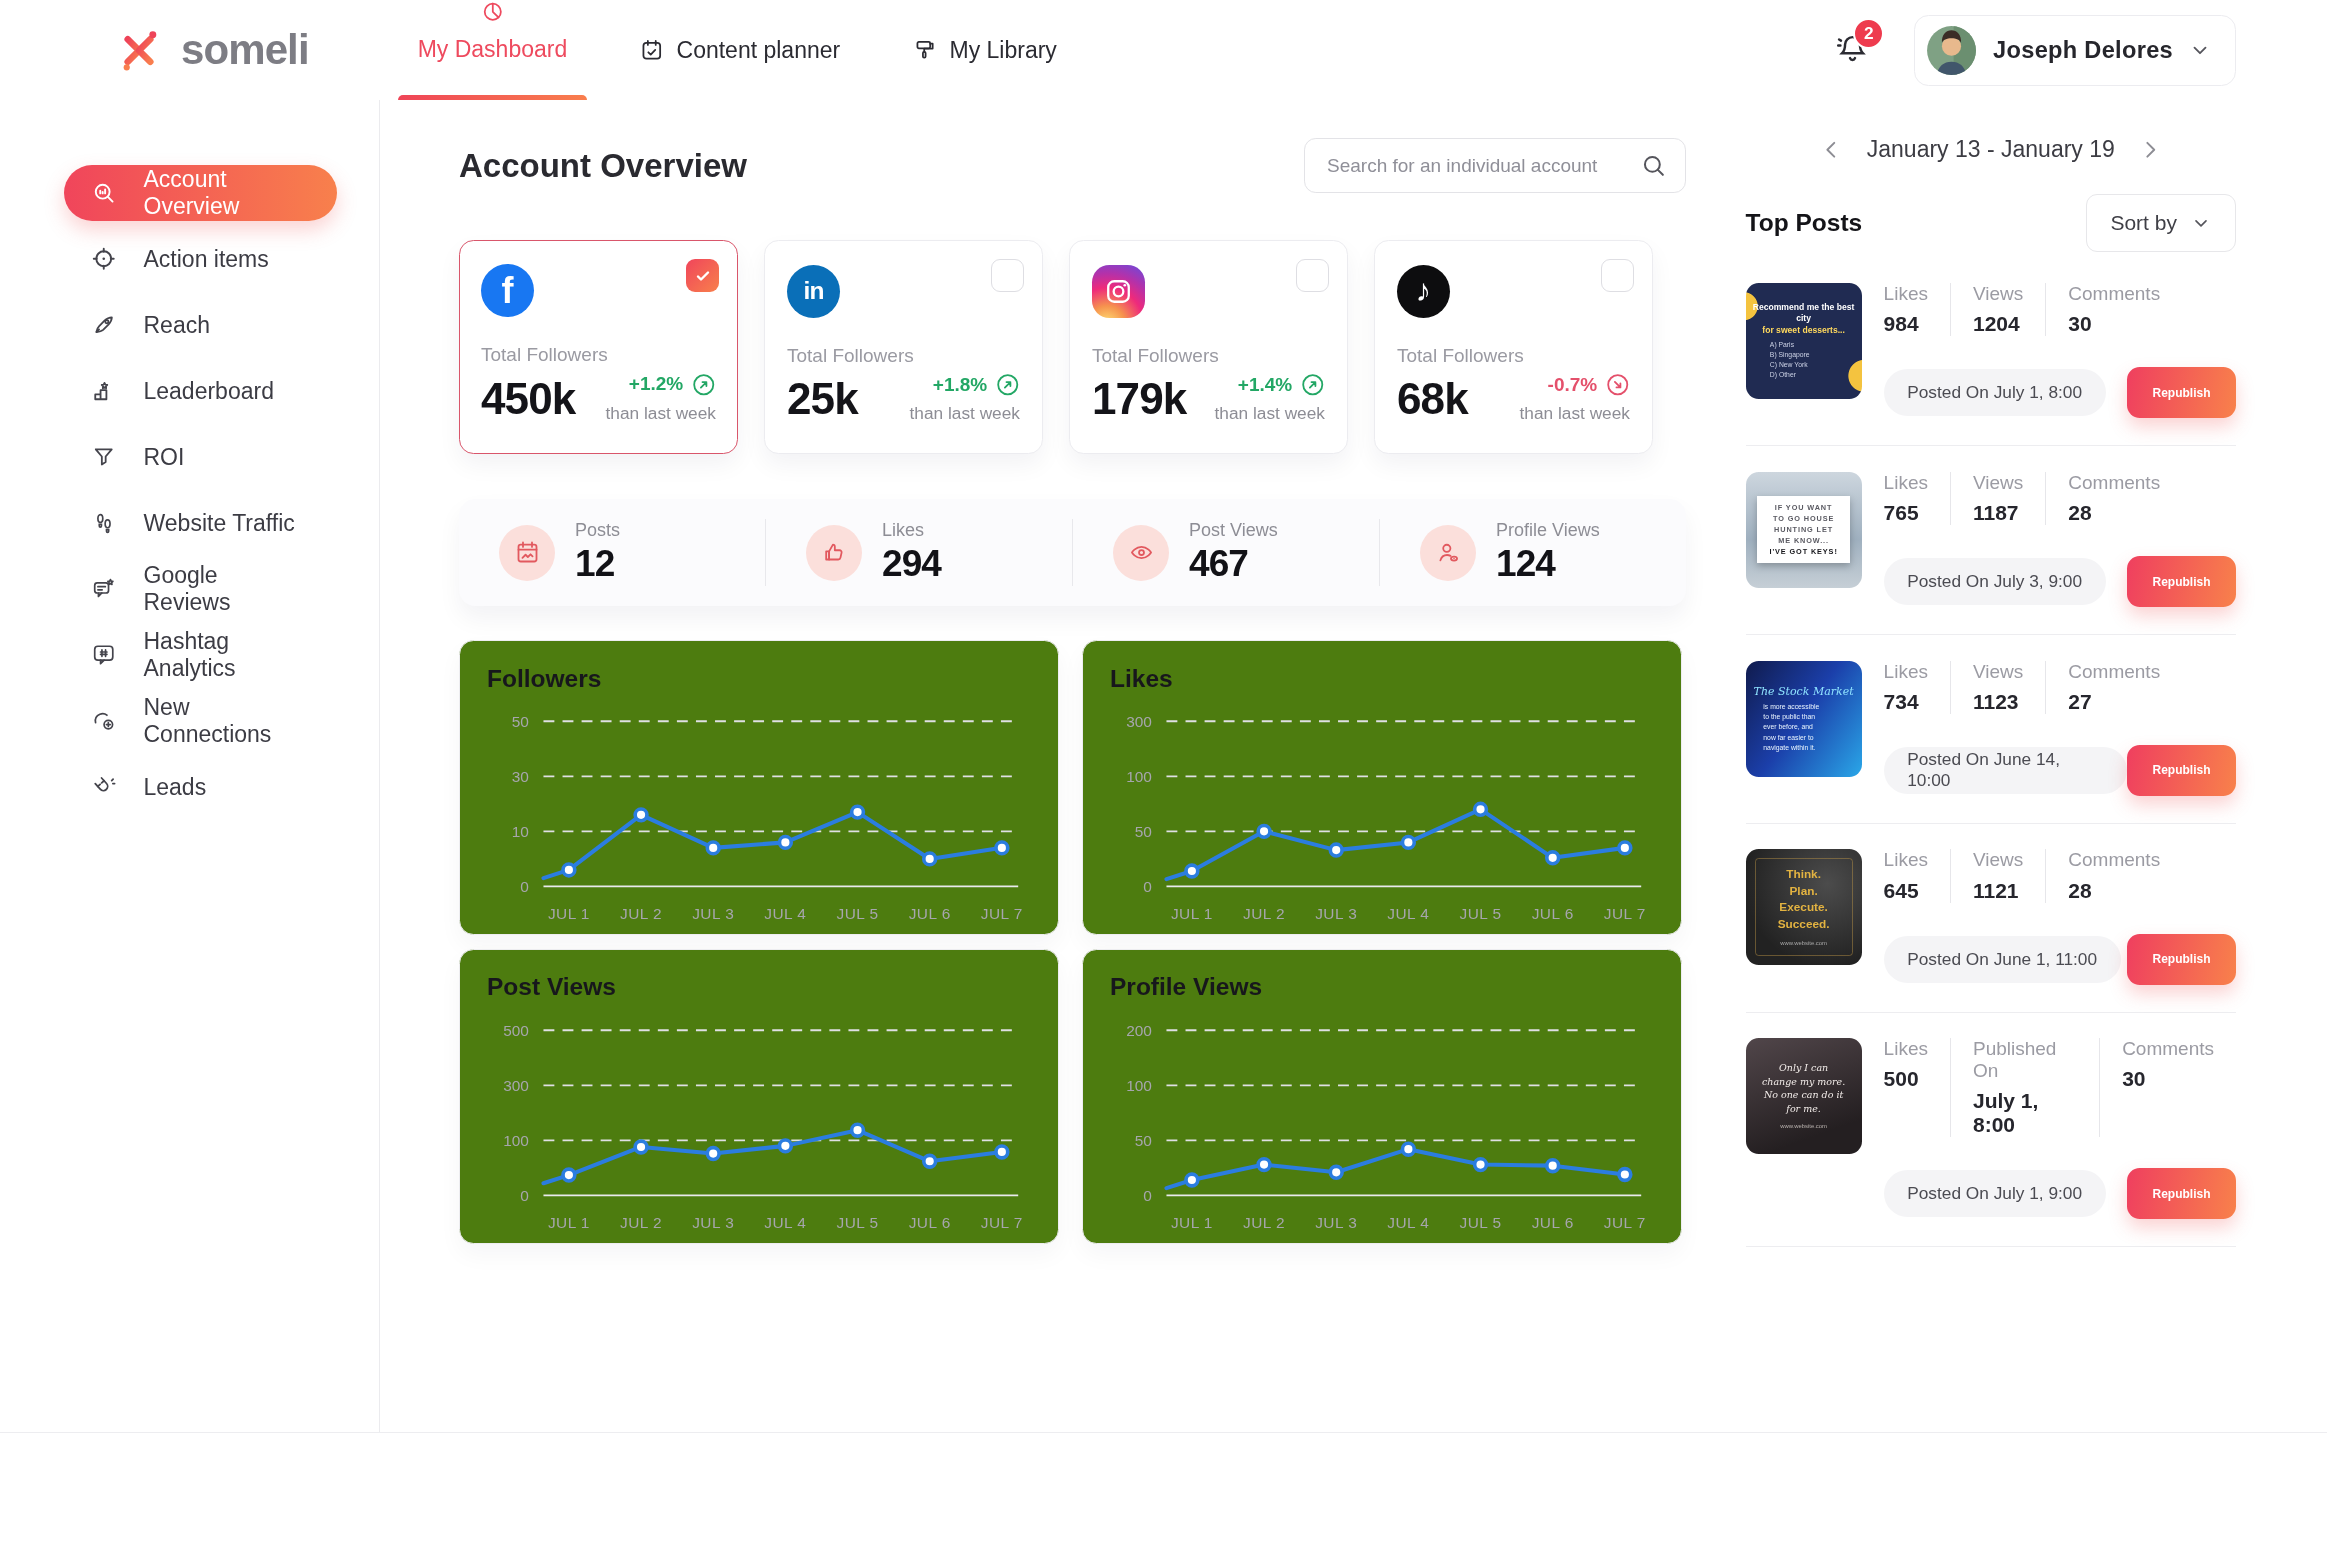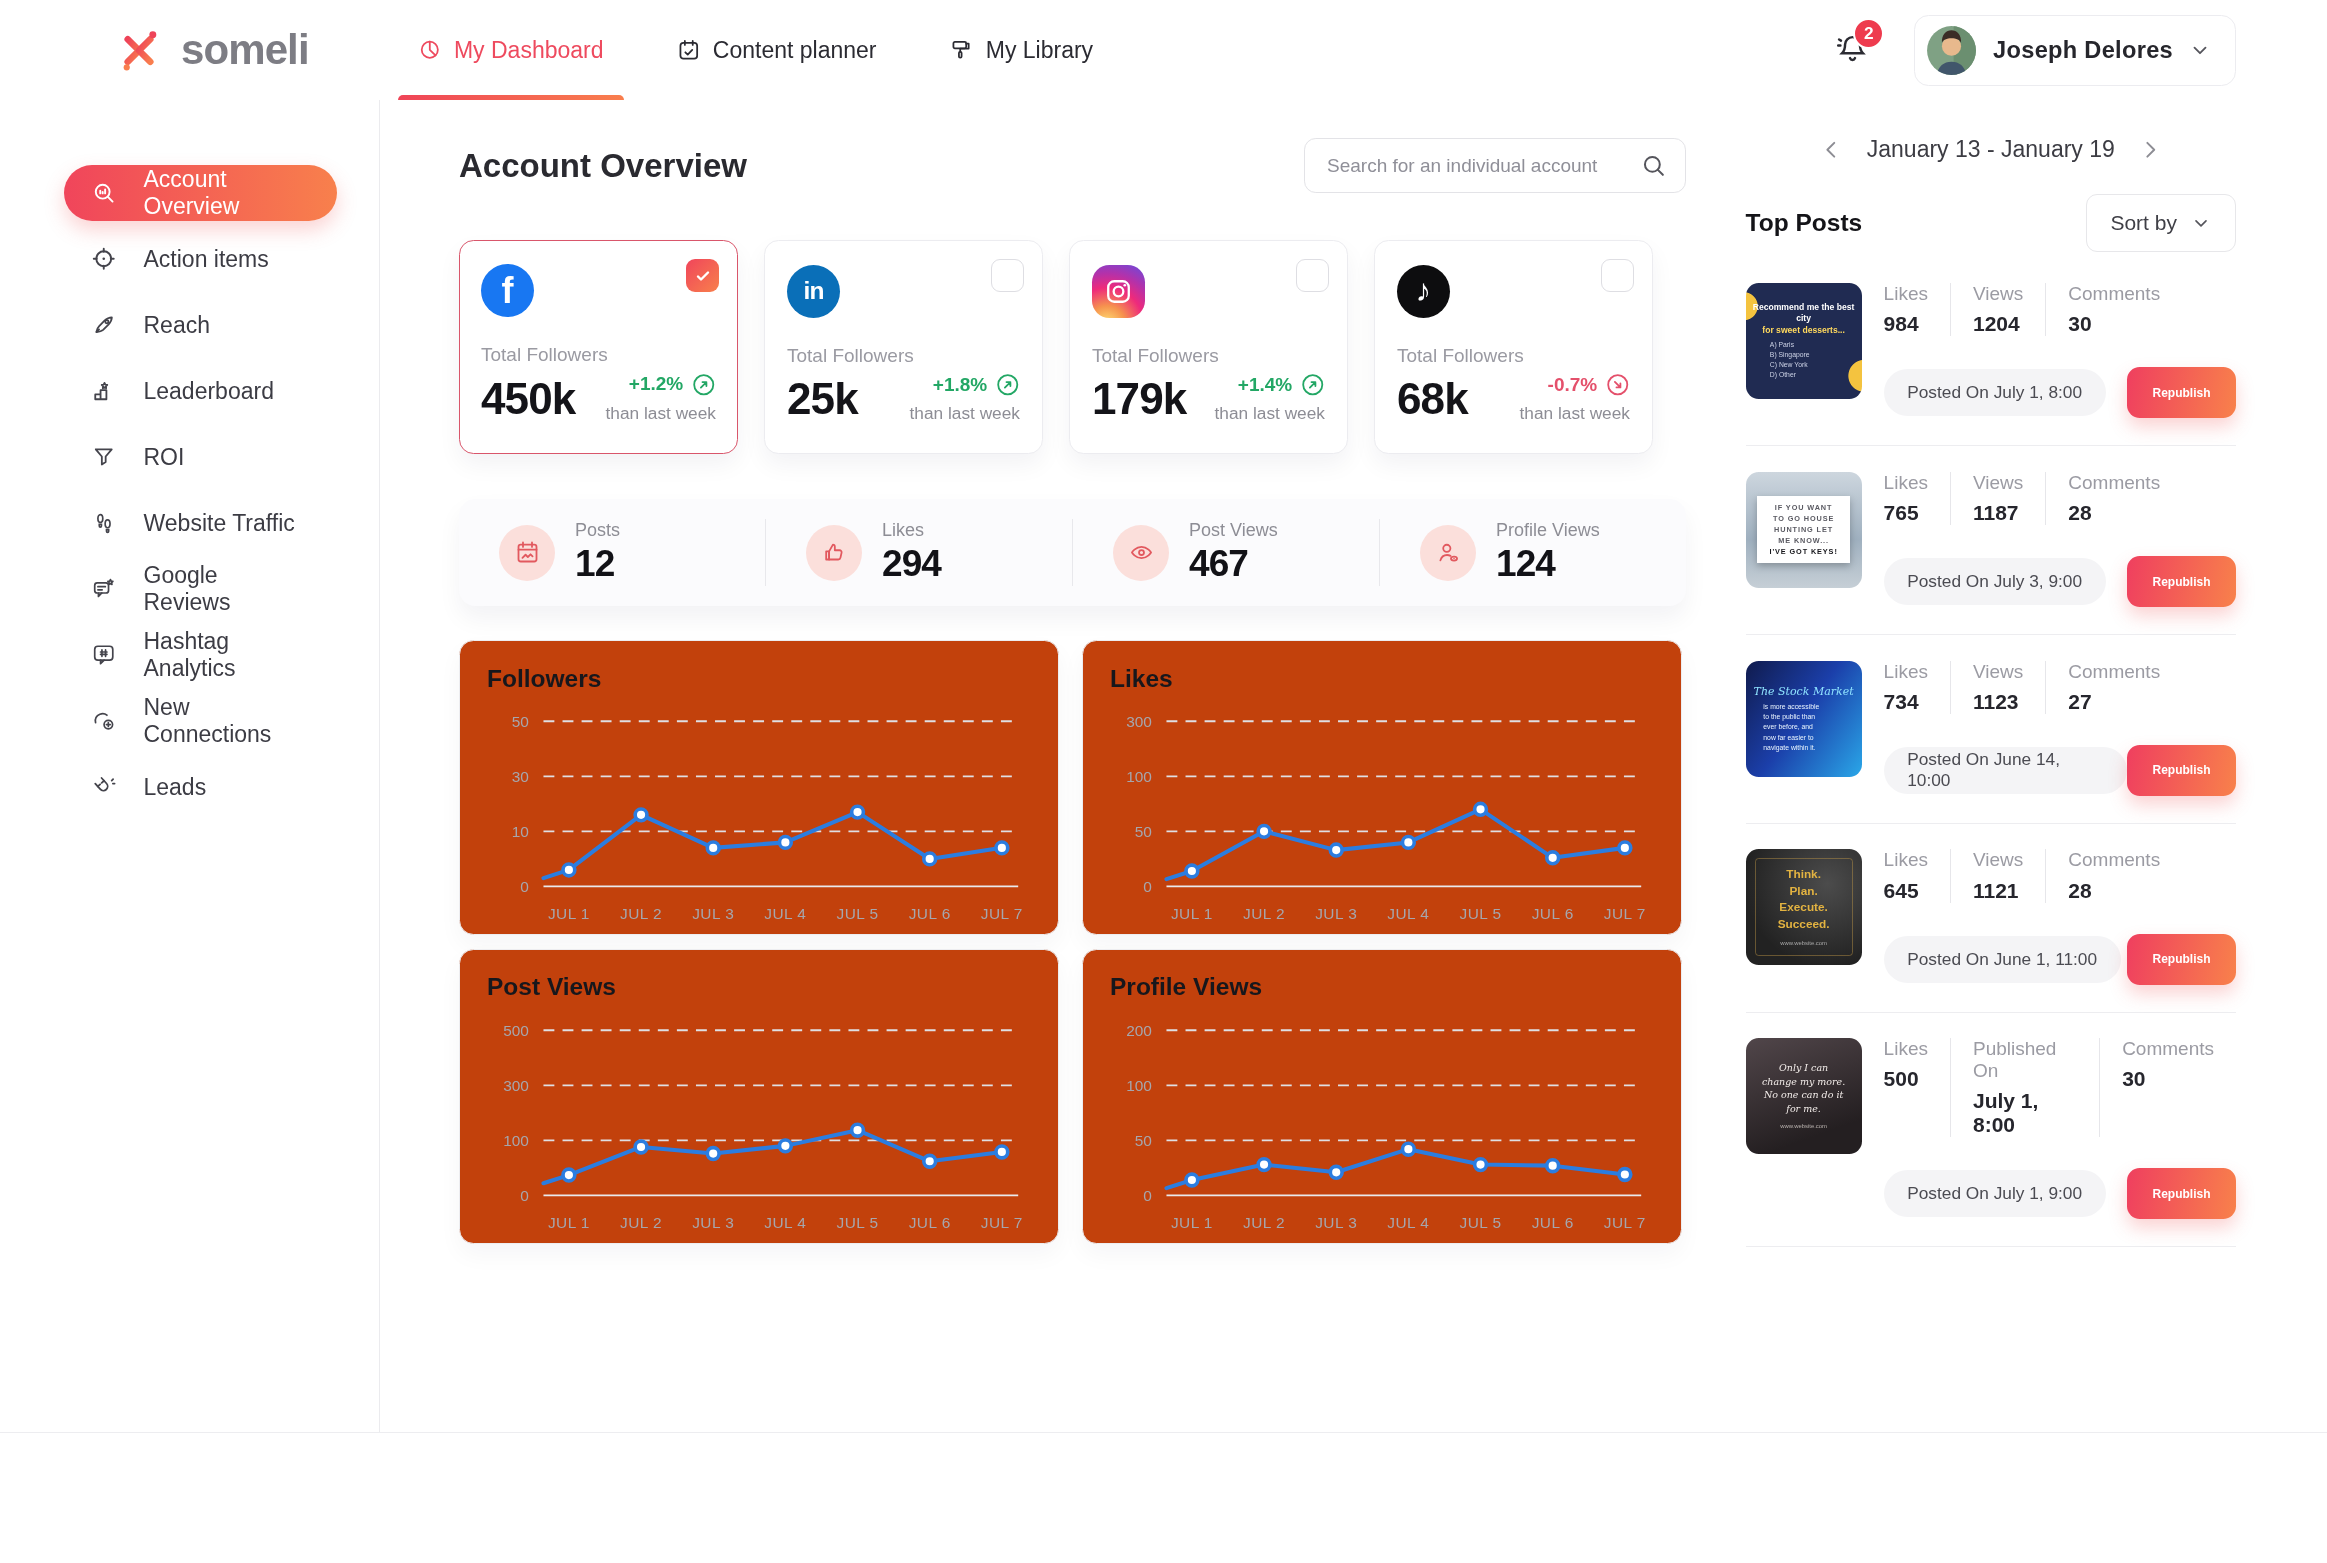--- a/index.html
+++ b/index.html
@@ -7,21 +7,21 @@
   .app{position:relative;width:2327px;height:1564px;overflow:hidden;background:#fff;
        font-family:"Liberation Sans",sans-serif;color:#222228;}
 
   
   .topbar{height:100px;display:flex;align-items:center;padding:0 91px 0 118px;background:#fff;position:relative;z-index:3;}
   .logo{display:flex;align-items:center;gap:21px;}
   .logo-text{font-size:42px;font-weight:700;color:#7d7d84;letter-spacing:-0.9px;}
   .tabs{display:flex;height:100px;margin-left:109px;gap:73px;}
   .tab{display:flex;align-items:center;gap:12.7px;font-size:23px;color:#2b2b32;position:relative;cursor:pointer;}
   .tab .t-icon{display:flex;}
-  .tab.active{color:#ee4a5e;font-weight:400;}
+  .tab.active{color:#ee4a5e;font-weight:400;flex-direction:column;}
   .tab.active::after{content:"";position:absolute;left:-20px;right:-20px;bottom:0;height:5.5px;border-radius:5.5px 5.5px 0 0;
        background:linear-gradient(90deg,#ef4457,#f97e4d);}
   .top-right{margin-left:auto;display:flex;align-items:center;gap:44px;}
   .bell-wrap{position:relative;cursor:pointer;}
   .badge{position:absolute;top:-12.7px;right:-14.5px;min-width:31px;height:31px;border-radius:50%;
        background:#ee3b4e;color:#fff;font-size:17.3px;font-weight:700;display:flex;align-items:center;justify-content:center;border:2.7px solid #fff;}
   .profile-pill{display:flex;align-items:center;gap:16.4px;border:0.9px solid #ececf0;border-radius:14.5px;padding:9px 23.6px 9px 11px;background:#fff;cursor:pointer;}
   .profile-name{font-size:23.6px;font-weight:700;color:#26262c;letter-spacing:0.3px;}
 
   
@@ -72,21 +72,21 @@
   .statsbar{width:1227px;height:107px;margin-top:45px;background:#fbfbfd;border-radius:16.4px;display:flex;align-items:center;
        box-shadow:0 12.7px 23.6px rgba(25,25,50,.05);}
   .stat{flex:1;display:flex;align-items:center;gap:20px;padding:0 0 0 40px;height:67px;}
   .stat + .stat{border-left:0.9px solid #e8e8ec;}
   .stat-ico{width:56px;height:56px;border-radius:50%;background:#fbdfdb;display:flex;align-items:center;justify-content:center;color:#e2595f;}
   .stat-label{font-size:18px;color:#8d8d95;}
   .stat-value{font-size:37px;font-weight:700;color:#121217;margin-top:2.7px;letter-spacing:-0.9px;}
 
   
   .charts{width:1227px;display:grid;grid-template-columns:600px 600px;grid-column-gap:23px;grid-row-gap:13.6px;margin-top:34px;}
-  .chart-card{width:600px;height:295px;border:0.9px solid #ededf0;border-radius:14.5px;background:#c2410c;padding:23.6px 27px 0;
+  .chart-card{width:600px;height:295px;border:0.9px solid #ededf0;border-radius:14.5px;background:#4d7c0f;padding:23.6px 27px 0;
        box-shadow:0 11px 23.6px rgba(25,25,50,.04);}
   .chart-card h3{margin:0 0 1.8px;font-size:24.5px;font-weight:700;color:#17171c;}
   .chart-svg{width:545px;height:236px;display:block;}
 
   
   .panel{width:595px;flex-shrink:0;padding:36px 91px 0 13.6px;}
   .date-nav{display:flex;align-items:center;justify-content:center;gap:23.6px;}
   .date-nav .dtext{font-size:23px;color:#3c3c43;}
   .nav-chev{cursor:pointer;display:flex;color:#8d8d94;}
   .panel-head{display:flex;align-items:center;justify-content:space-between;margin-top:31px;}

